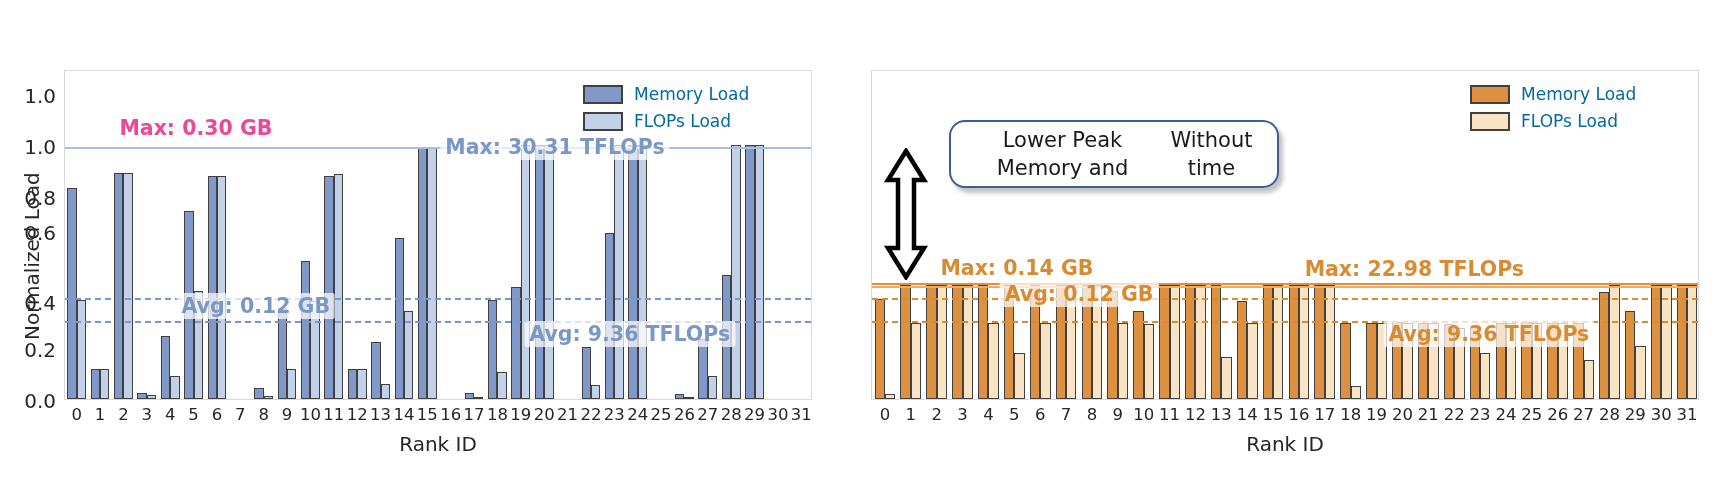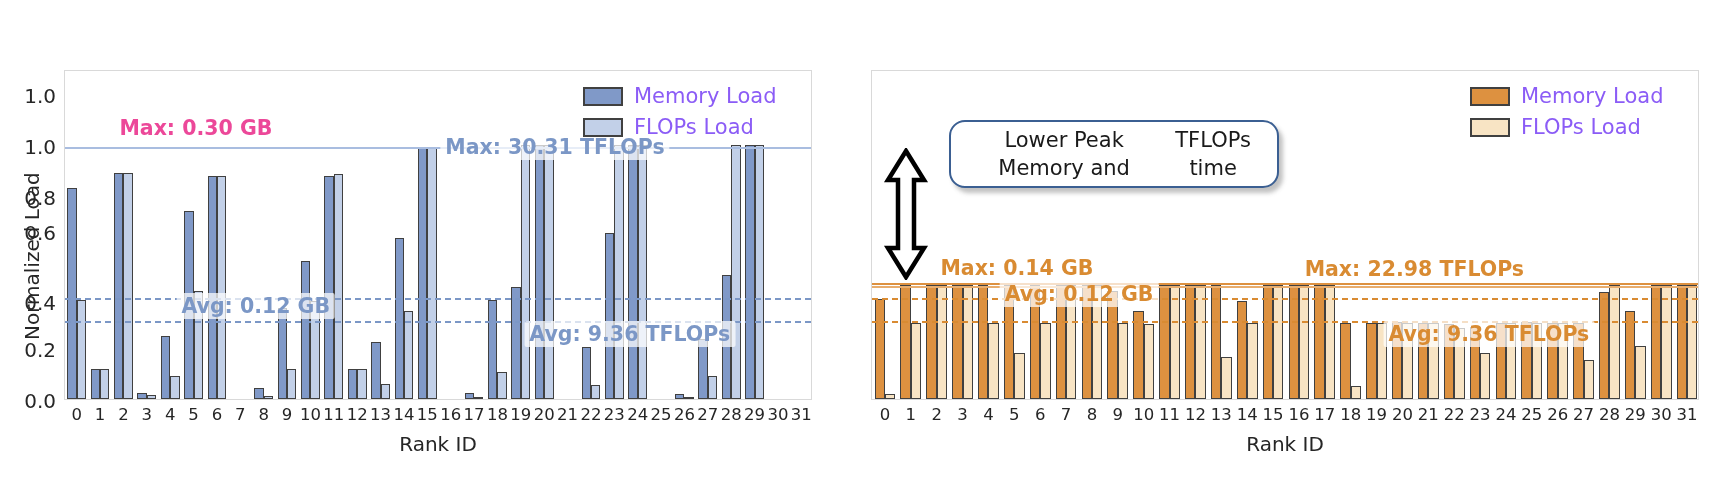--- a/index.html
+++ b/index.html
@@ -126,22 +126,22 @@
     display: flex;
     align-items: center;
     gap: 11px;
   }
   .swatch {
     width: 40px; height: 19px;
     box-sizing: border-box;
     border: 2px solid #404040;
   }
   .legend-label {
-    font-size: 21px;
-    color: #8b5cf6;
+    font-size: 17px;
+    color: #0369a1;
     white-space: nowrap;
   }
 
   
   .callout {
     position: absolute;
     box-sizing: border-box;
     border: 2.5px solid #3b5f92;
     border-radius: 16px;
     background: #ffffff;
@@ -407,21 +407,21 @@
         </div>
     </div>
 
     <div class="xlabel" style="left:10px; width:828px; top:432px;">Rank ID</div>
 
     <svg class="updown-arrow" style="left:22px; top:148px;" width="46" height="132" viewBox="0 0 46 132">
       <polygon points="23,3 41,32 31,32 31,100 41,100 23,129 5,100 15,100 15,32 5,32" fill="#ffffff" stroke="#000000" stroke-width="4.5" stroke-linejoin="miter"></polygon>
     </svg>
 
     <div class="callout" style="left:88px; top:120px; width:330px; height:68px;"><span>Lower Peak Memory and</span>
-<span>TFLOPs time</span></div>
+<span>Without time</span></div>
 
     <div class="legend" style="left:609px; top:84px;">
       <div class="legend-row">
         <span class="swatch" style="background:#dd9140;"></span>
         <span class="legend-label">Memory Load</span>
       </div>
       <div class="legend-row">
         <span class="swatch" style="background:#f8e4c4;"></span>
         <span class="legend-label">FLOPs Load</span>
       </div>

